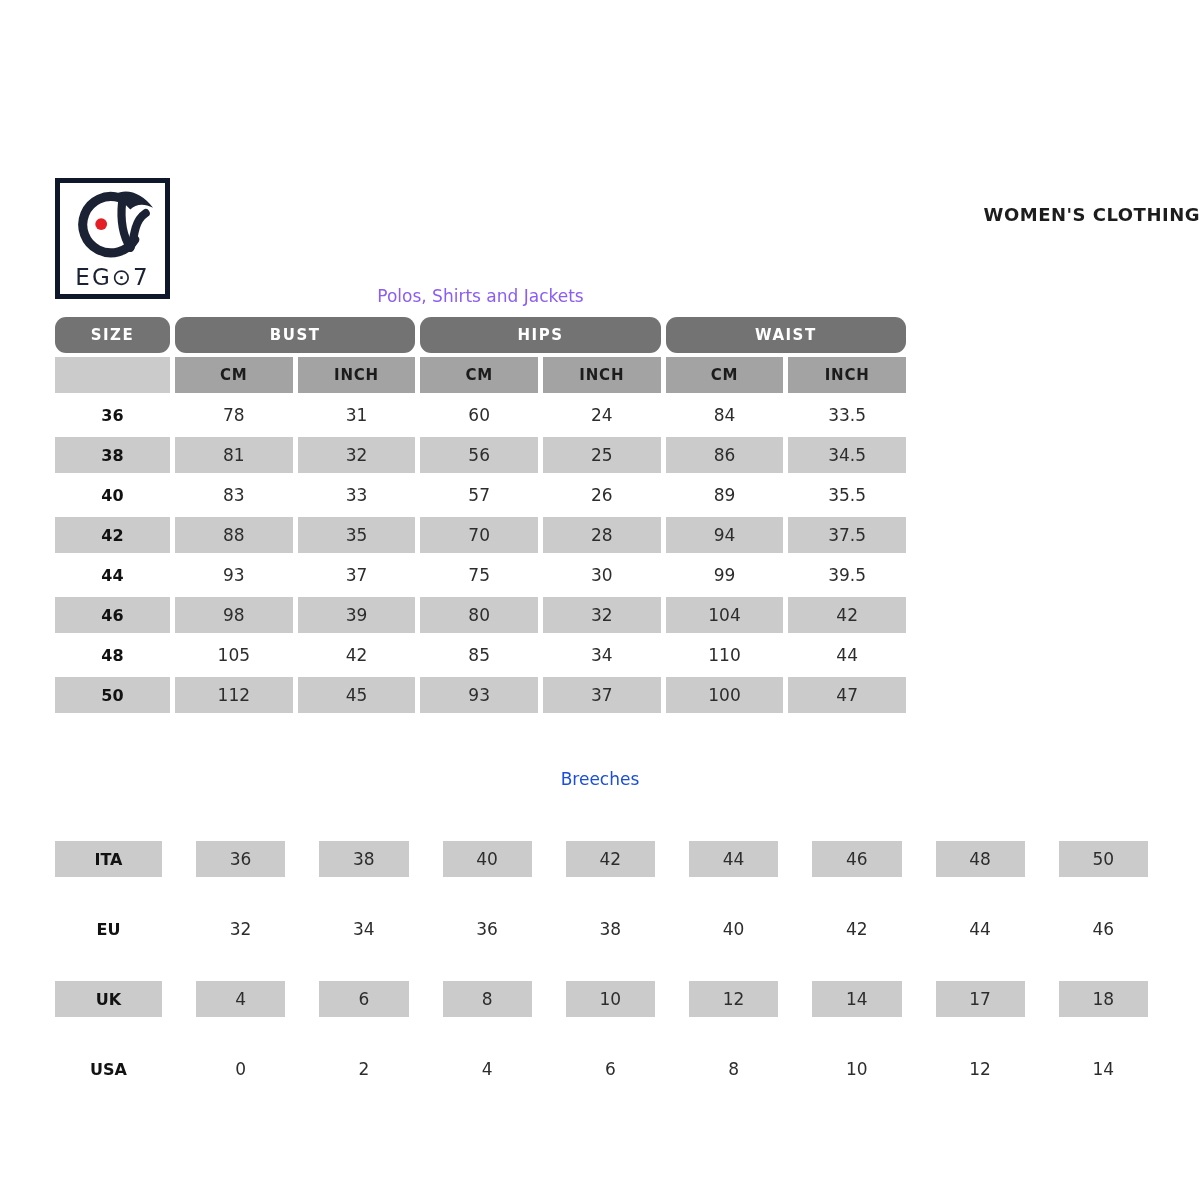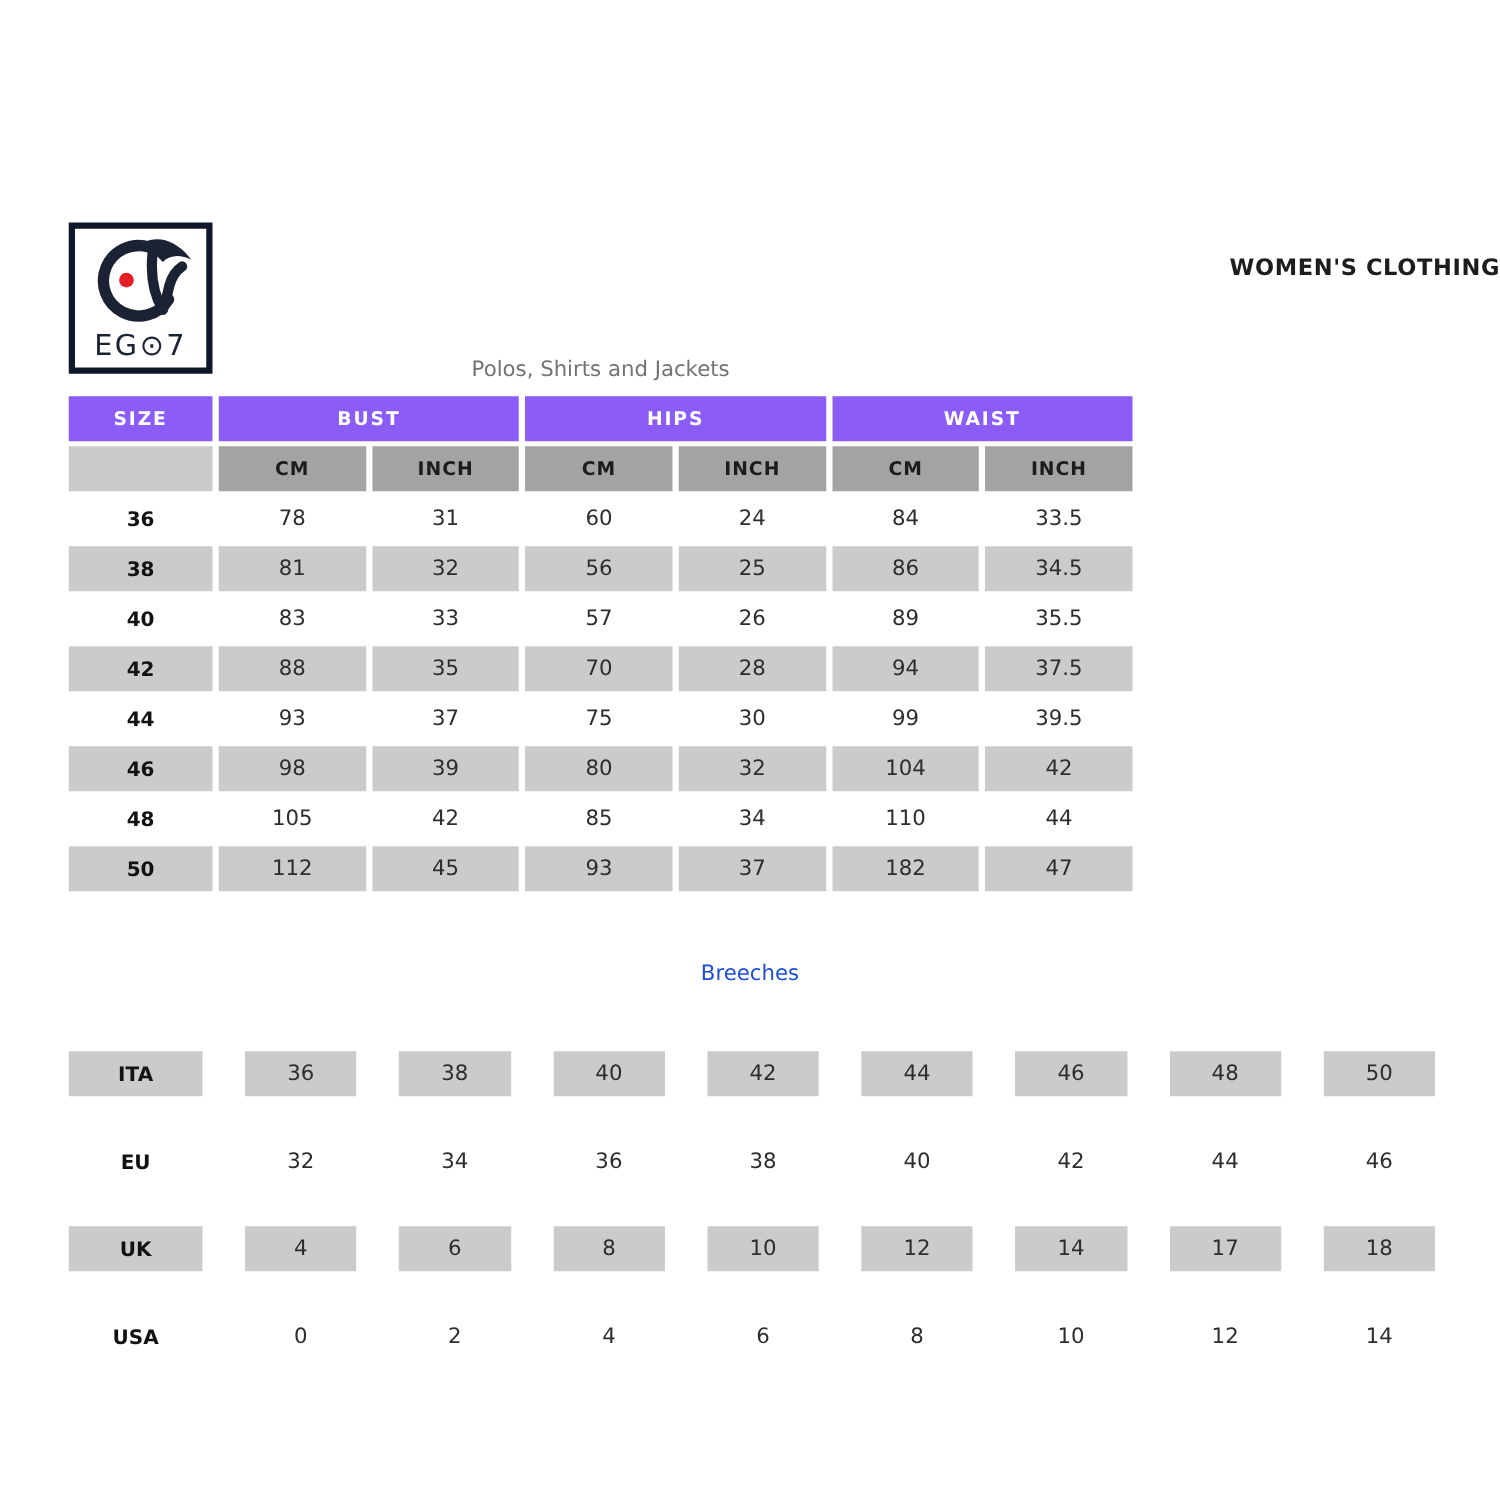--- a/index.html
+++ b/index.html
@@ -20,32 +20,32 @@
     margin-top:1px; white-space:nowrap;
   }
 
   
   .page-title {
     position:absolute; left:0; top:204px; width:1200px; text-align:right;
     font-size:18px; font-weight:bold; color:#1d1d1d; letter-spacing:0.5px;
   }
   .section-title-1 {
     position:absolute; left:55px; top:286px; width:851px; text-align:center;
-    font-size:17px; color:#737373;
+    font-size:17px; color:#8b5cf6;
   }
   .section-title-2 {
     position:absolute; left:0; top:769px; width:1200px; text-align:center;
     font-size:17px; color:#1d4ed8;
   }
 
   
   .cell { height:36px; display:flex; align-items:center; justify-content:center;
           font-size:17px; color:#2d2d2d; background:#ffffff; }
   .cell.alt  { background:#cbcbcb; }
-  .cell.head { background:#8b5cf6; color:#ffffff; font-weight:bold; font-size:15px; letter-spacing:1.5px; }
+  .cell.head { background:#737373; color:#ffffff; font-weight:bold; font-size:15px; letter-spacing:1.5px;border-radius:11px; }
   .cell.unit { background:#a3a3a3; font-weight:bold; font-size:15px; letter-spacing:0.8px; color:#1c1c1c; }
   .cell.label{ font-weight:bold; font-size:16px; color:#121212; }
   .span2 { grid-column: span 2; }
 
   .sizes-table {
     position:absolute; left:55px; top:317px; width:851px;
     display:grid; grid-template-columns:115px repeat(6,1fr);
     column-gap:5px; row-gap:4px;
   }
   .breeches-table {
@@ -141,21 +141,21 @@
     <div class="cell">85</div>
     <div class="cell">34</div>
     <div class="cell">110</div>
     <div class="cell">44</div>
 
     <div class="cell label alt">50</div>
     <div class="cell alt">112</div>
     <div class="cell alt">45</div>
     <div class="cell alt">93</div>
     <div class="cell alt">37</div>
-    <div class="cell alt">182</div>
+    <div class="cell alt">100</div>
     <div class="cell alt">47</div>
   </div>
 
   <div class="section-title-2">Breeches</div>
 
   <div class="breeches-table">
     <div class="cell label alt">ITA</div>
     <div class="cell alt">36</div>
     <div class="cell alt">38</div>
     <div class="cell alt">40</div>

